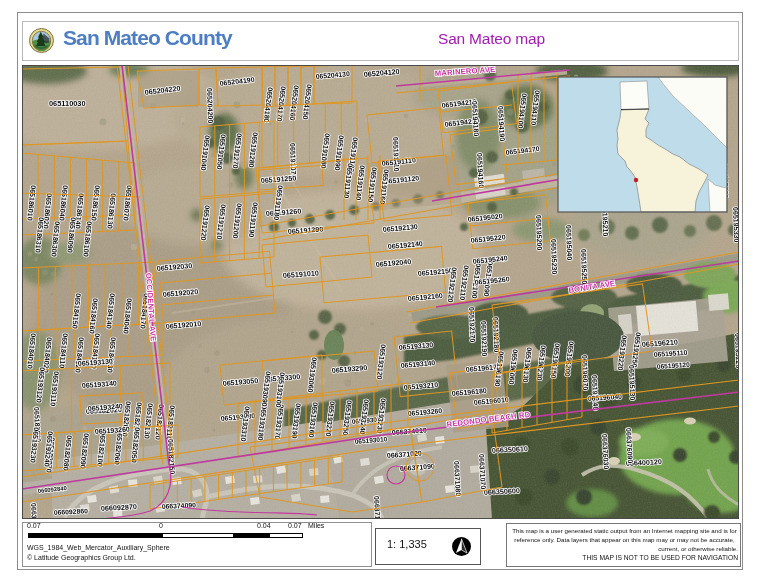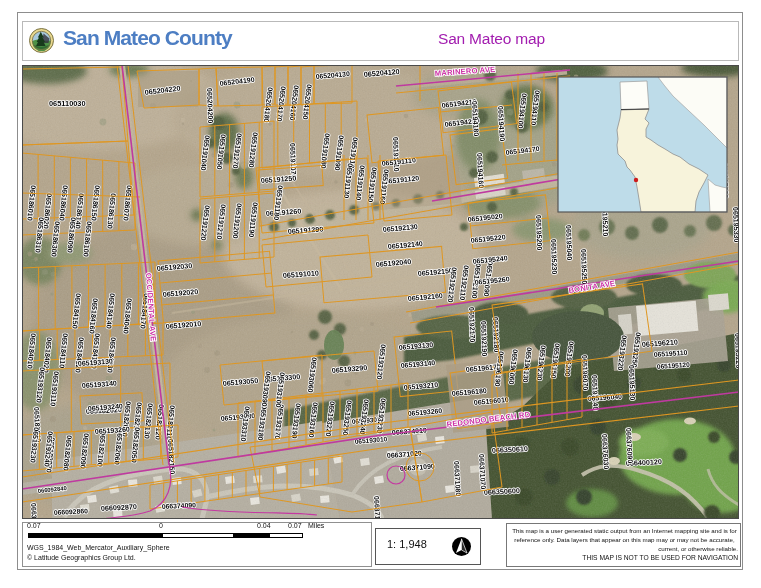--- a/index.html
+++ b/index.html
@@ -733,21 +733,21 @@
 
 <div style="position:absolute;left:28px;top:533px;width:134px;height:5px;background:#000;"></div>
 <div style="position:absolute;left:162px;top:533px;width:72px;height:5px;border:1px solid #000;box-sizing:border-box;background:#fff;"></div>
 <div style="position:absolute;left:234px;top:533px;width:35px;height:5px;background:#000;"></div>
 <div style="position:absolute;left:269px;top:533px;width:34px;height:5px;border:1px solid #000;box-sizing:border-box;background:#fff;"></div>
 
 <div class="ft" style="position:absolute;left:27px;top:544px;">WGS_1984_Web_Mercator_Auxiliary_Sphere</div>
 <div class="ft" style="position:absolute;left:27px;top:554px;">© Latitude Geographics Group Ltd.</div>
 
 <div style="position:absolute;left:375px;top:528px;width:104px;height:35px;border:1px solid #555;background:#fff;"></div>
-<div style="position:absolute;left:387px;top:538px;font-size:11px;color:#111;">1: 1,948</div>
+<div style="position:absolute;left:387px;top:538px;font-size:11px;color:#111;">1: 1,335</div>
 
 <svg style="position:absolute;left:451px;top:536px;" width="21" height="21" viewBox="0 0 21 21">
 <circle cx="10.5" cy="10.5" r="9.5" fill="#000"></circle>
 <path d="M10.5,2.8 L10.5,14 L5,17 Z" fill="#fff"></path>
 <path d="M10.5,2.8 L10.5,14 L16,17 Z" fill="#2a2a2a" stroke="#fff" stroke-width="0.7"></path>
 </svg>
 
 <div style="position:absolute;left:506px;top:523px;width:233px;height:42px;border:1px solid #777;background:#fff;"></div>
 <div style="position:absolute;left:511px;top:526px;width:227px;font-size:6.2px;color:#111;line-height:9px;">
 <div style="text-align:center;white-space:nowrap;">This map is a user generated static output from an Internet mapping site and is for</div>

